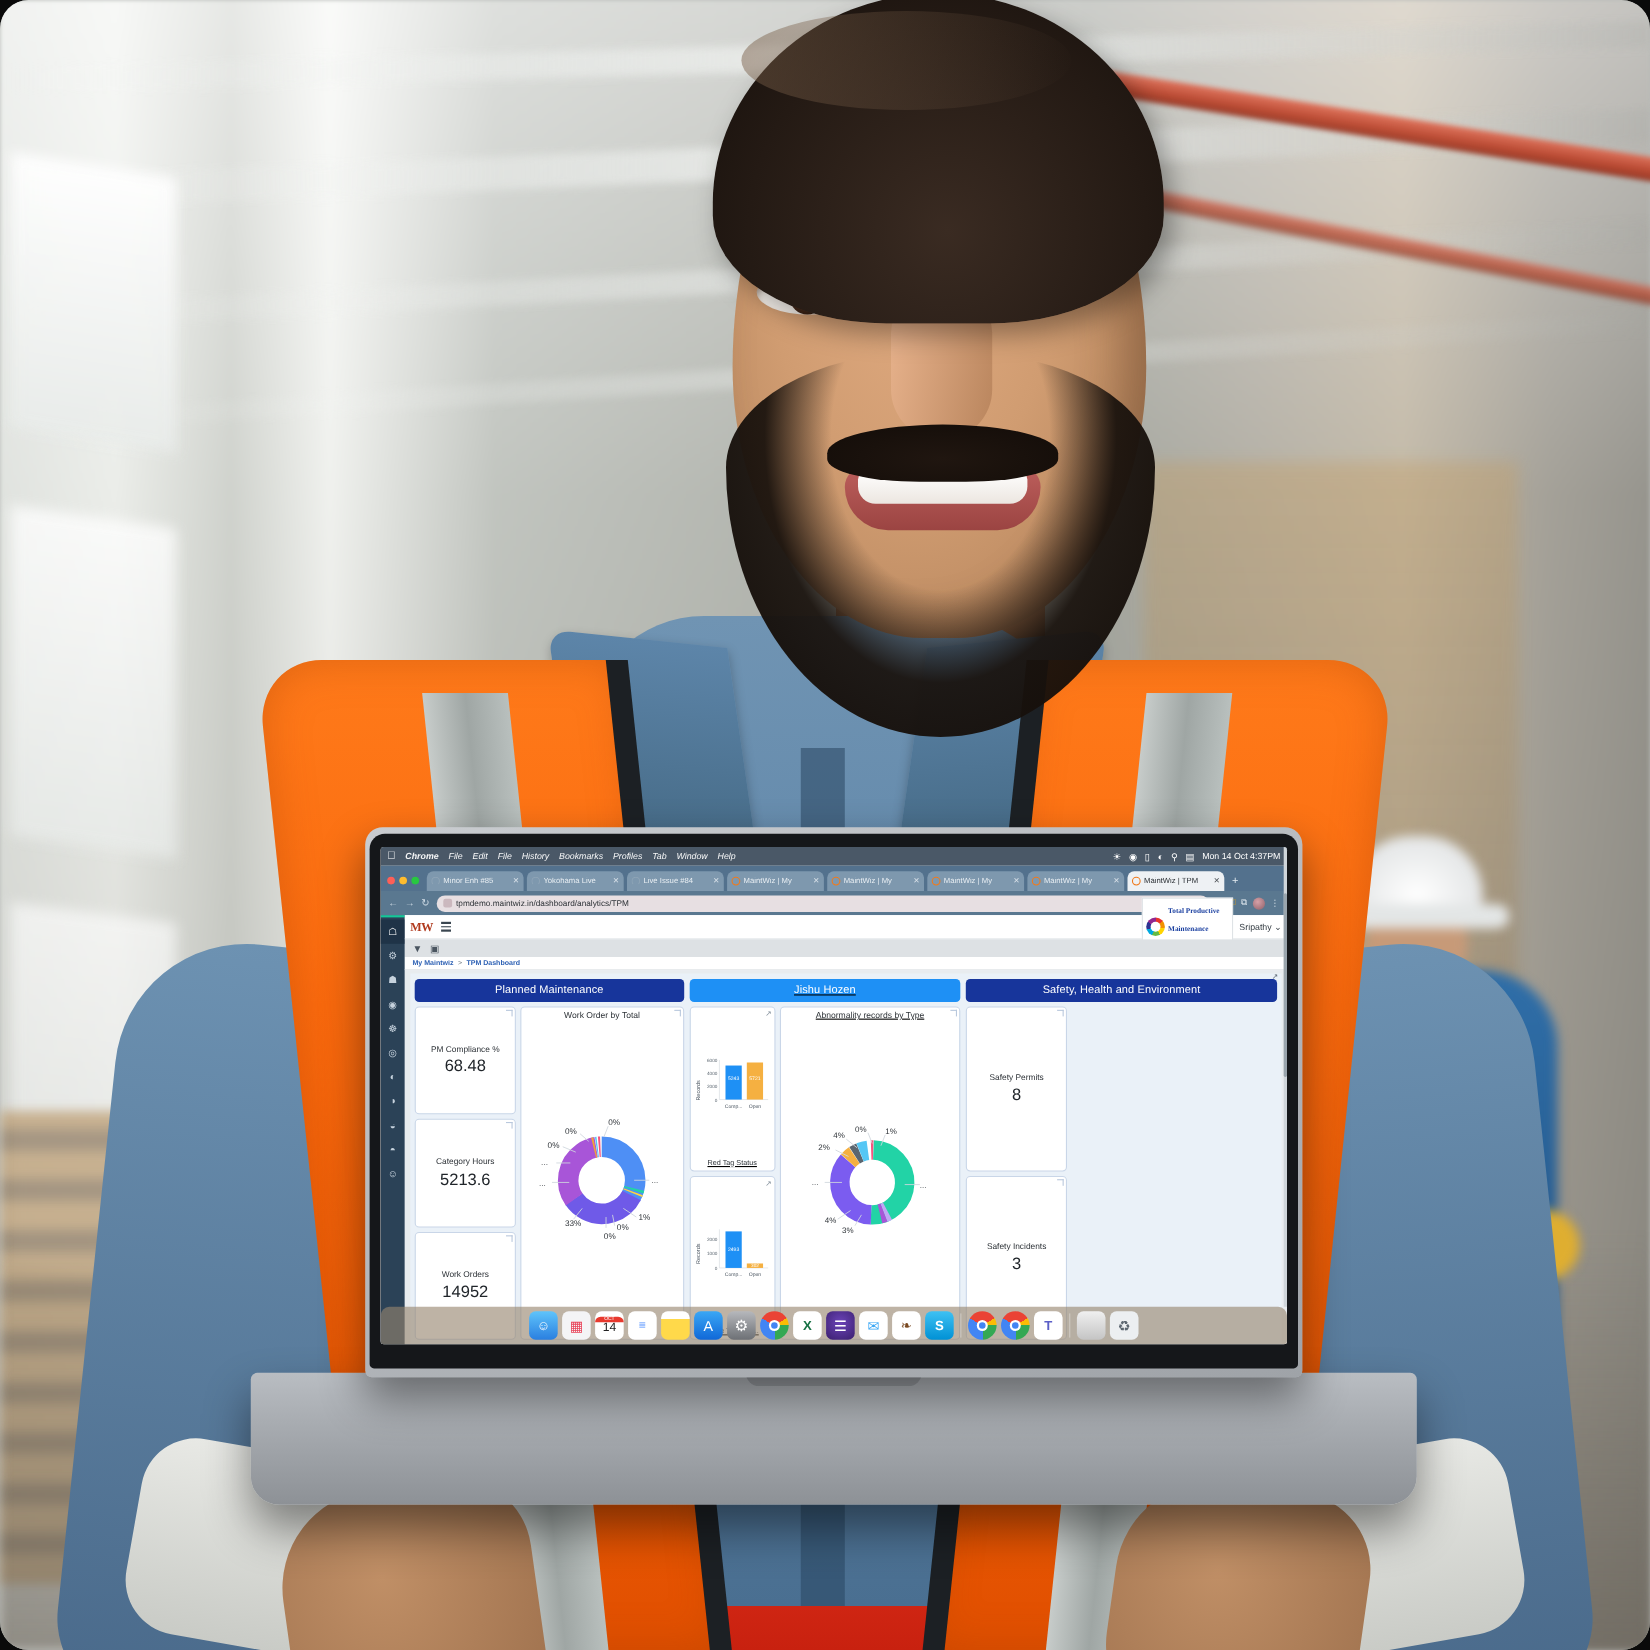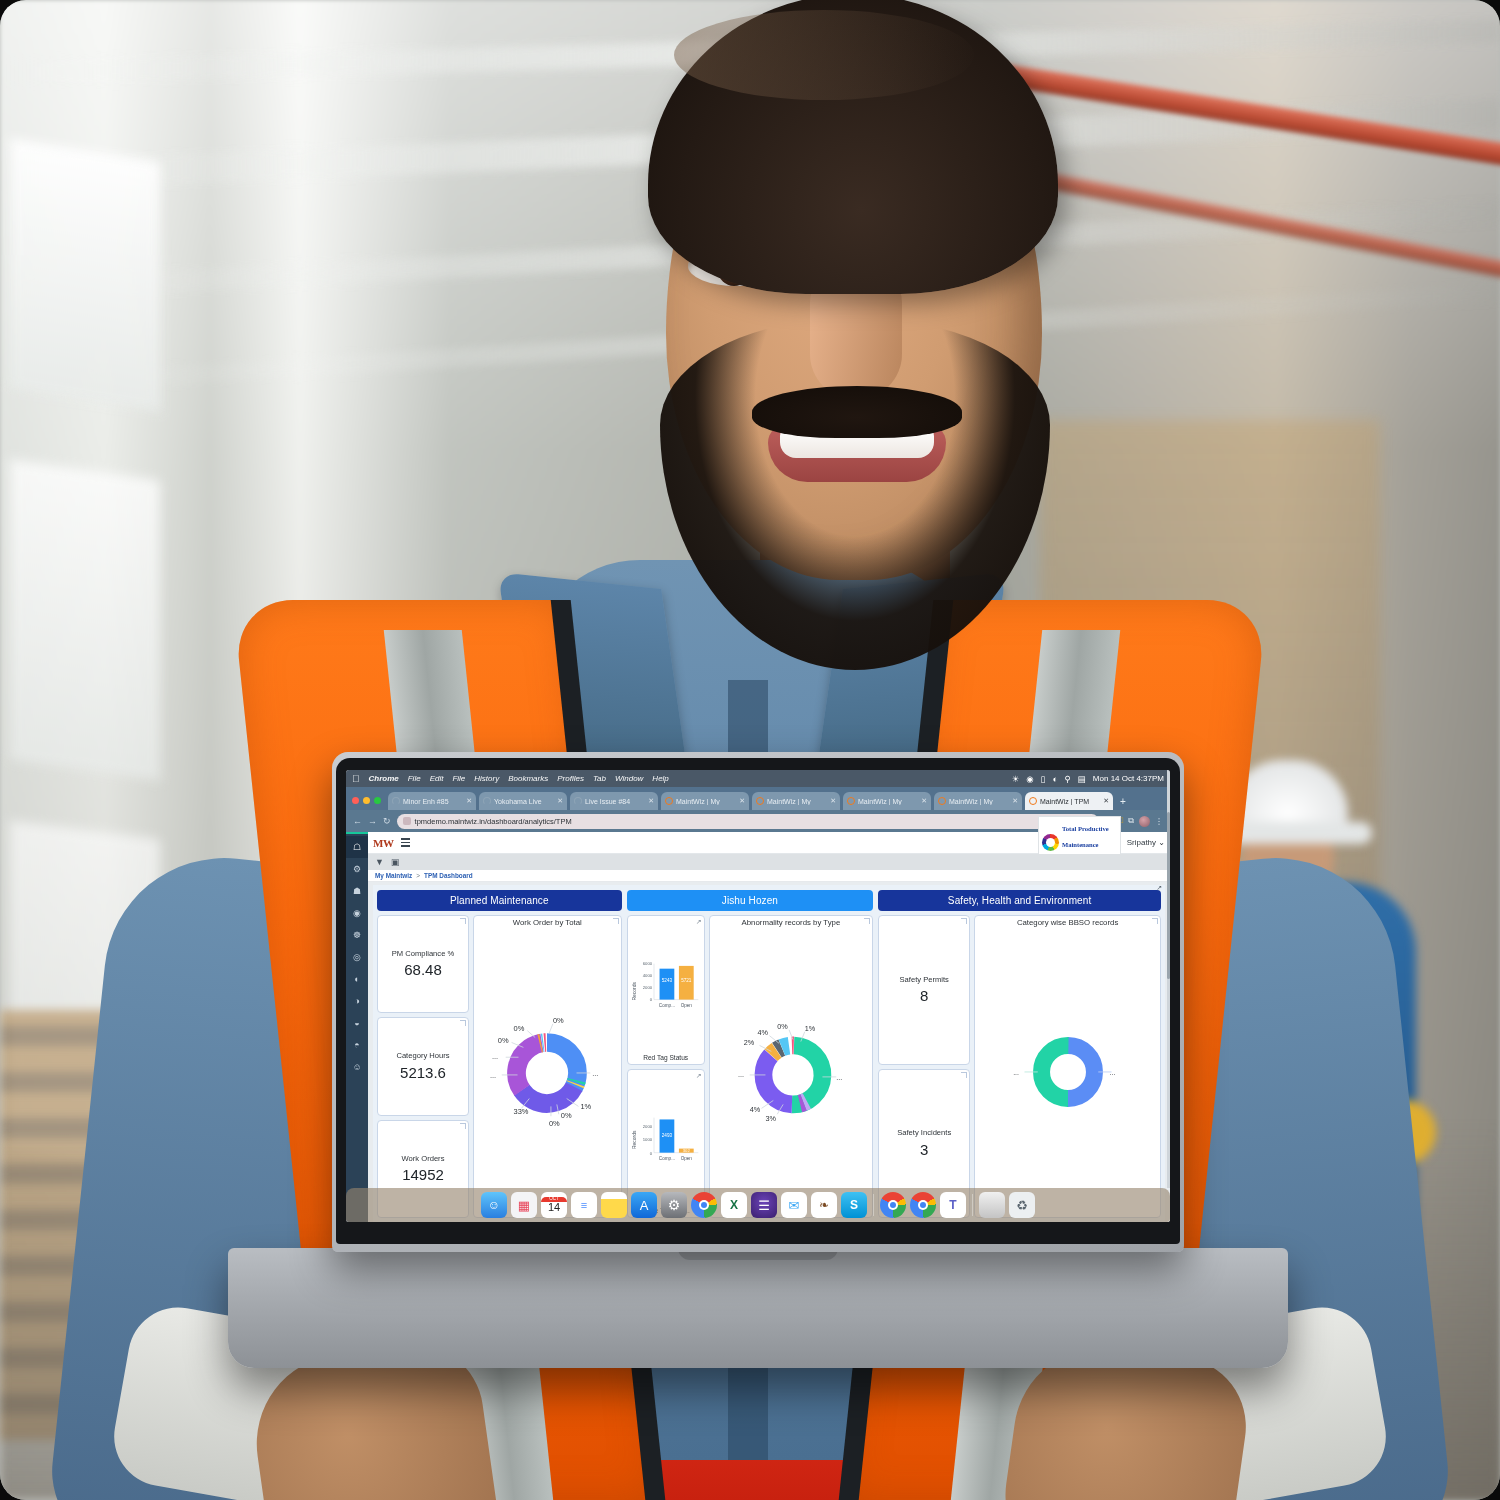--- a/index.html
+++ b/index.html
@@ -343,21 +343,21 @@
               border-bottom:1px solid #e6e9ec; }
   .crumb { font-size: 6.4px; color:#2b5fb3; font-weight: bold; }
   .crumb.sep { color:#6b7780; font-weight:normal; }
 
   .board { flex:1; background:#e8ecef; padding: 3px 5px 0 5px; overflow:hidden; position:relative; }
   .expand-ico { position:absolute; right: 8px; top: 2px; font-size: 7px; color:#5b6670; }
   .panel-wrap { background:#eaf1f8; padding: 5px 4px 4px; height: 100%; }
   .cols { display:flex; gap: 5px; height: 100%; }
   .col { display:flex; flex-direction:column; gap: 4px; }
   .col.pm { width: 250px; }
-  .col.jh { width: 252px; }
+  .col.jh { width: 252px; text-decoration: underline; }
   .col.she { width: 289px; }
 
   .section-head {
     height: 21px; border-radius: 4px; display:flex; align-items:center; justify-content:center;
     color:#fff; font-size: 10px; letter-spacing:.1px; white-space:nowrap;
   }
   .section-head.navy { background:#17359b; }
   .section-head.blue { background:#1e90f5; }
 
   .row { display:flex; gap: 4px; flex: 1; min-height:0; }
@@ -805,42 +805,20 @@
                         <span class="lbl">Safety Permits</span>
                         <span class="val">8</span>
                       </div>
                       <div class="card kpi">
                         <span class="corner"></span>
                         <span class="lbl">Safety Incidents</span>
                         <span class="val">3</span>
                       </div>
                     </div>
 
-                    <div class="card chart-card">
-                      <span class="corner"></span>
-                      <span class="chart-title top">Category wise BBSO records</span>
-                      <span class="chart-body">
-                        <svg viewBox="0 0 120 110" width="114" height="104">
-                          <g transform="translate(60,56)">
-                            <circle r="28" fill="none" stroke="#5b8df5" stroke-width="18" stroke-dasharray="87.9 87.9" transform="rotate(-90)"></circle>
-                            <circle r="28" fill="none" stroke="#22d3a6" stroke-width="18" stroke-dasharray="87.9 87.9" transform="rotate(90)"></circle>
-                          </g>
-                          <g stroke="#b9e8dd" stroke-width=".9" fill="none">
-                            <path d="M28,56 L14,56"></path>
-                          </g>
-                          <g stroke="#b9cdf5" stroke-width=".9" fill="none">
-                            <path d="M92,56 L106,56"></path>
-                          </g>
-                          <g font-size="7.4" fill="#2e3338" font-family="Liberation Sans, sans-serif">
-                            <text x="2" y="59">...</text>
-                            <text x="104" y="59">...</text>
-                          </g>
-                        </svg>
-                      </span>
-                    </div>
                   </div>
                 </div>
 
               </div>
             </div>
           </div>
 
         </div>
         <div class="scrollbar-v">
             <i></i>

